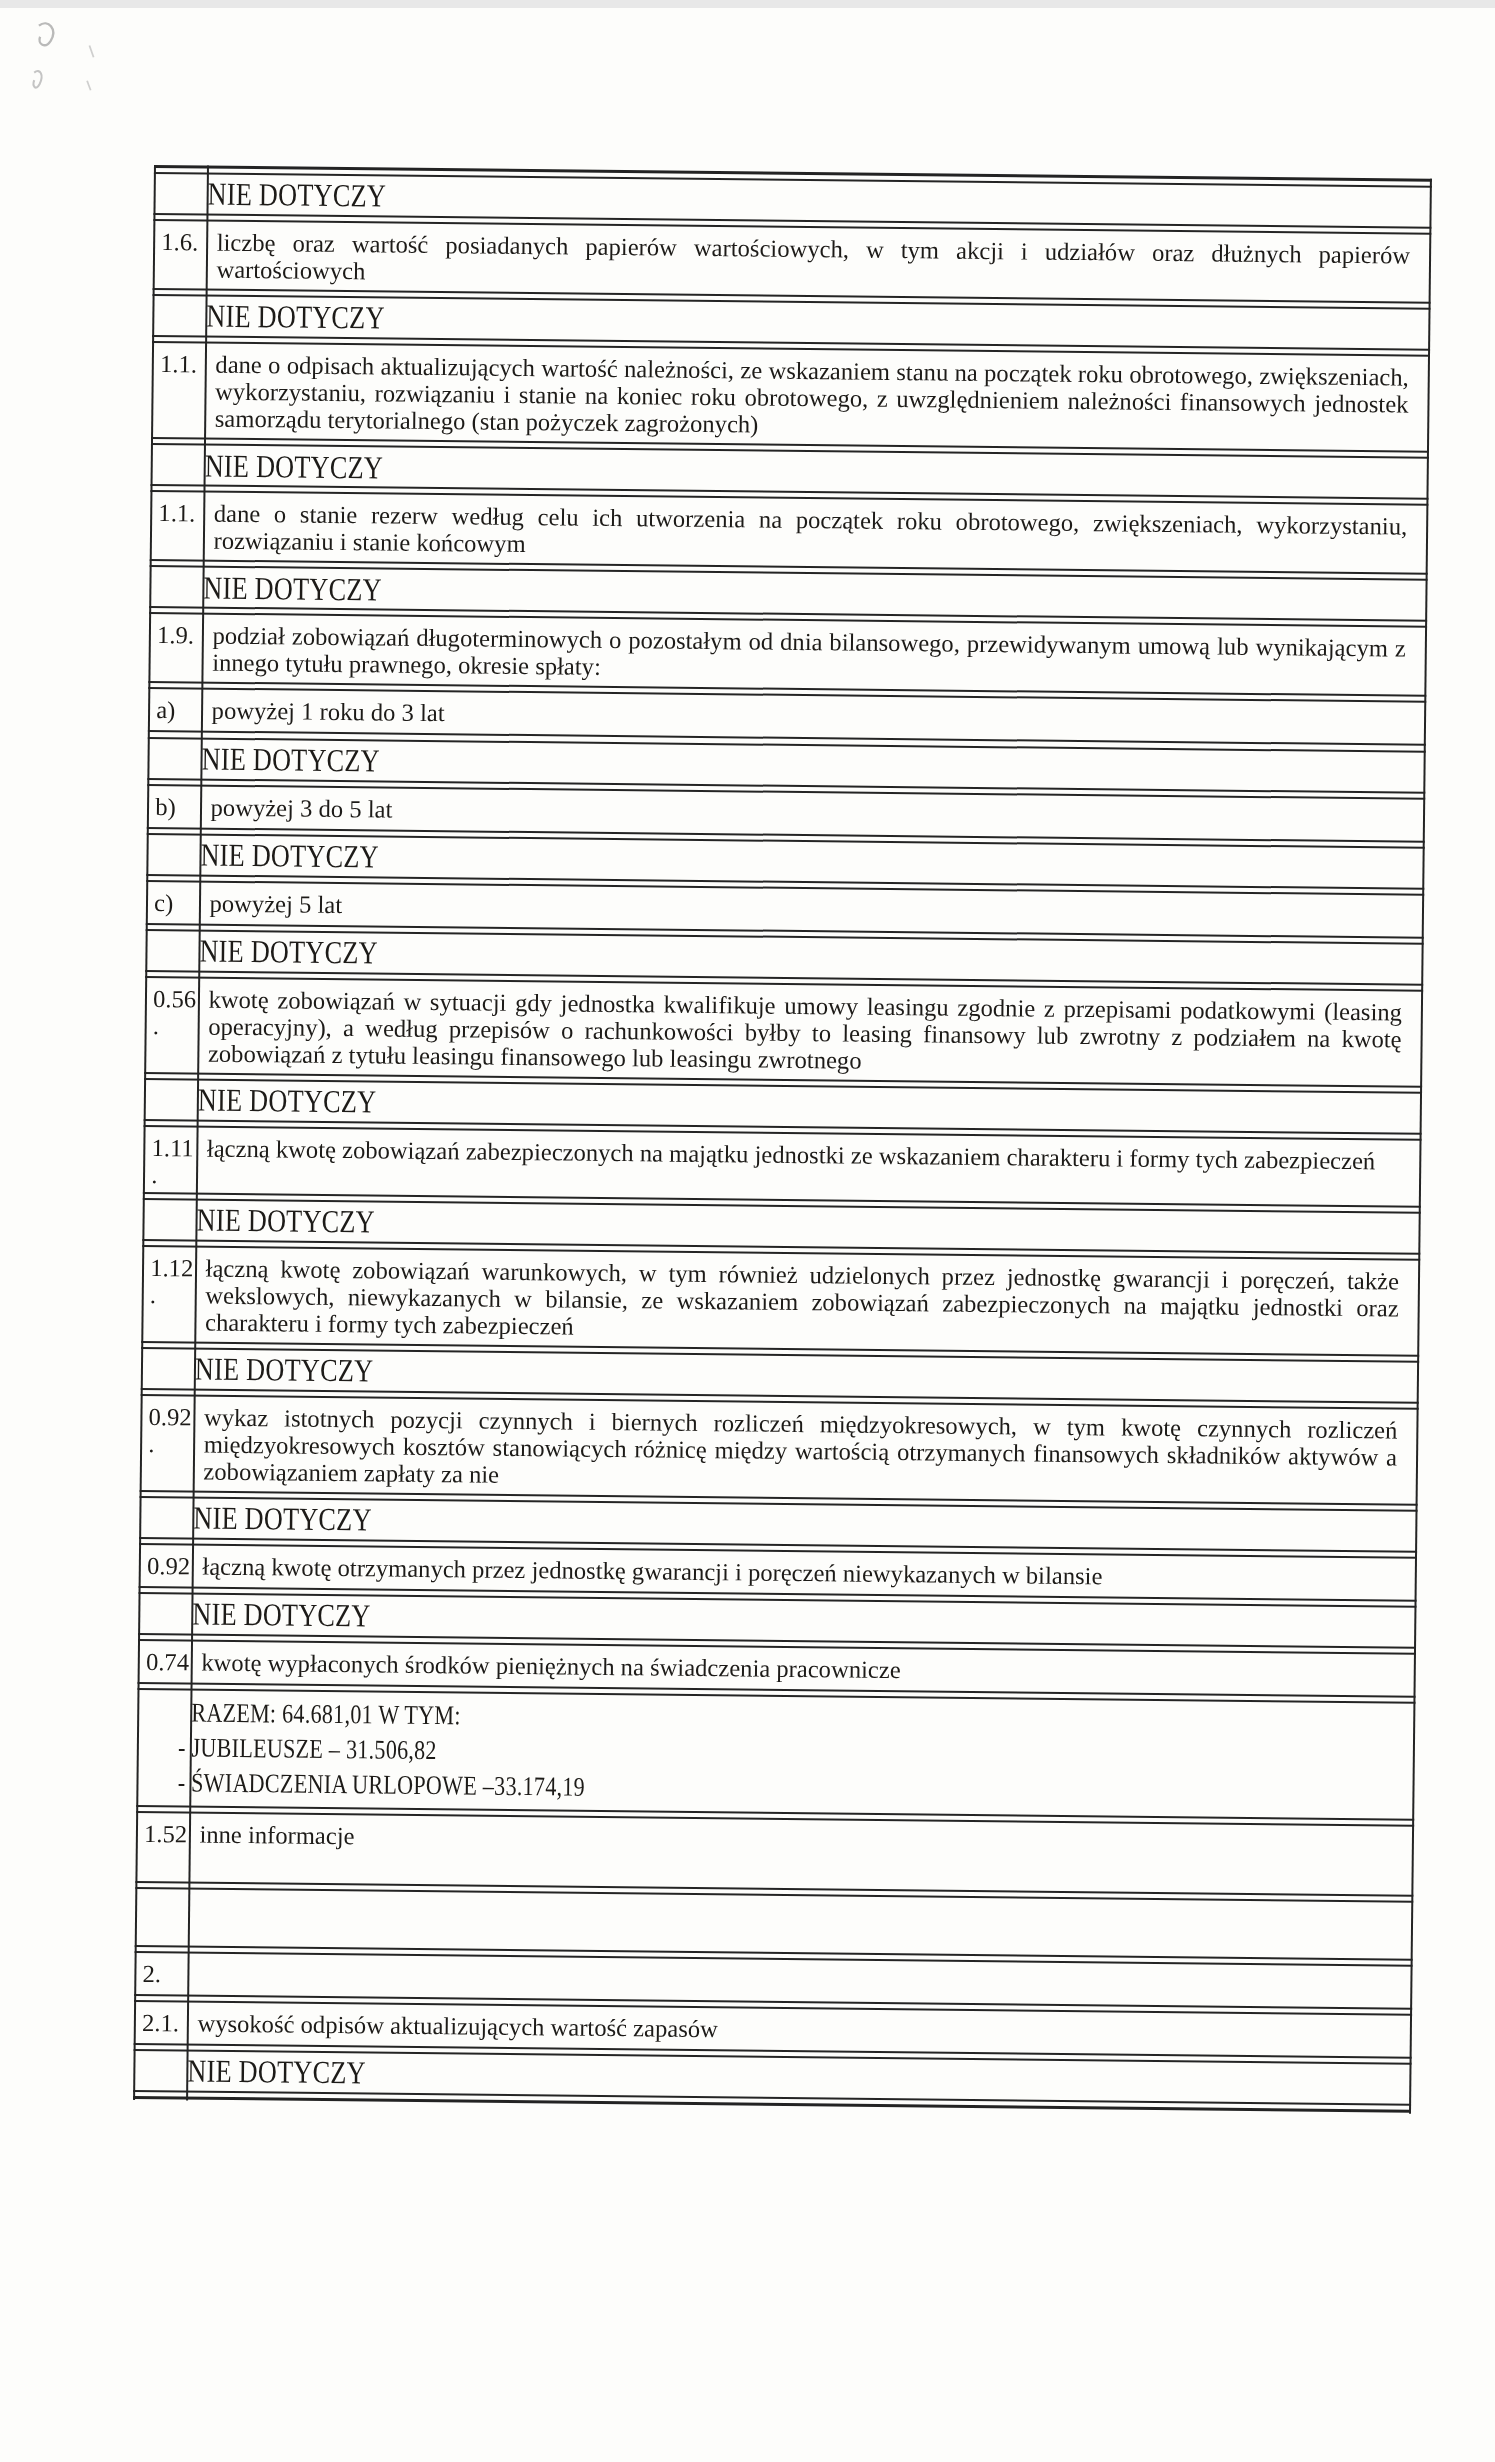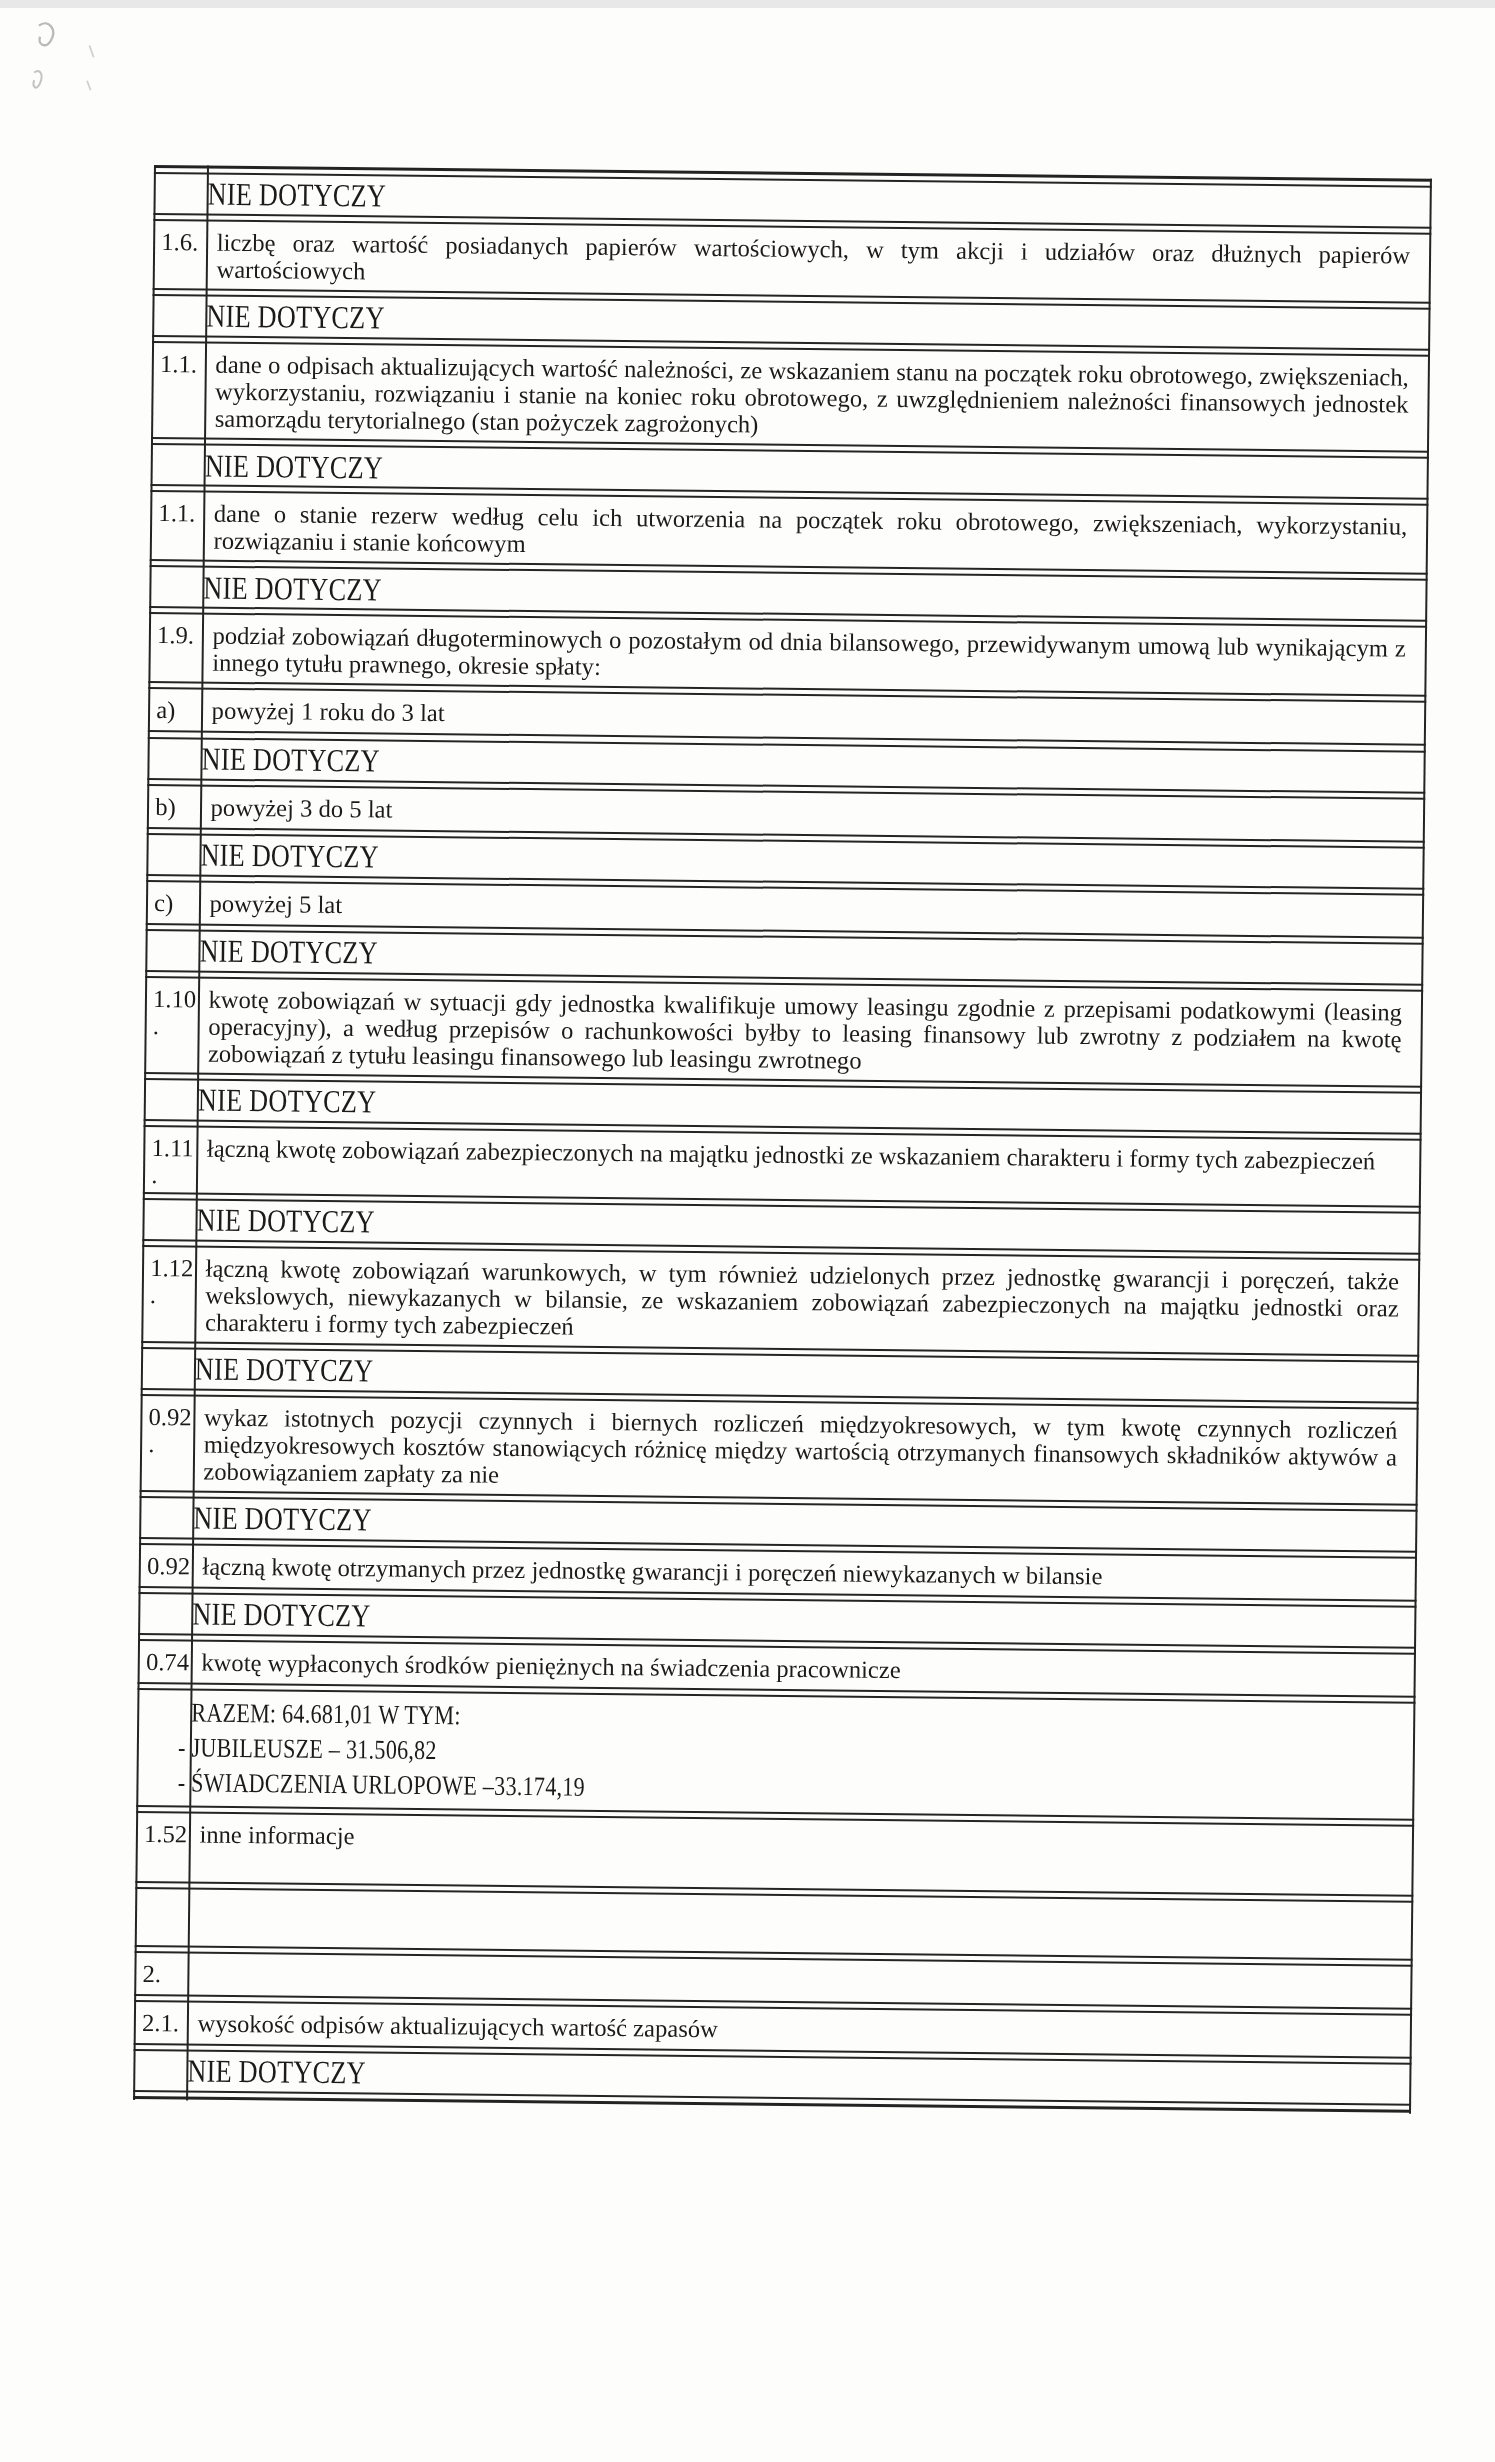--- a/index.html
+++ b/index.html
@@ -176,21 +176,21 @@
       <div class="txt">powyżej 5 lat</div>
     </div>
 
     <div class="row answer">
       <div class="num"></div>
       <div class="txt"><span class="cond">NIE DOTYCZY</span></div>
     </div>
 
     <div class="row item r-num2">
       <div class="num">
-        <span class="nline">1.10</span>
+        <span class="nline">0.56</span>
         <span class="nline">.</span>
       </div>
       <div class="txt">kwotę zobowiązań w sytuacji gdy jednostka kwalifikuje umowy leasingu zgodnie z przepisami podatkowymi (leasing operacyjny), a według przepisów o rachunkowości byłby to leasing finansowy lub zwrotny z podziałem na kwotę zobowiązań z tytułu leasingu finansowego lub leasingu zwrotnego</div>
     </div>
 
     <div class="row answer">
       <div class="num"></div>
       <div class="txt"><span class="cond">NIE DOTYCZY</span></div>
     </div>
 

